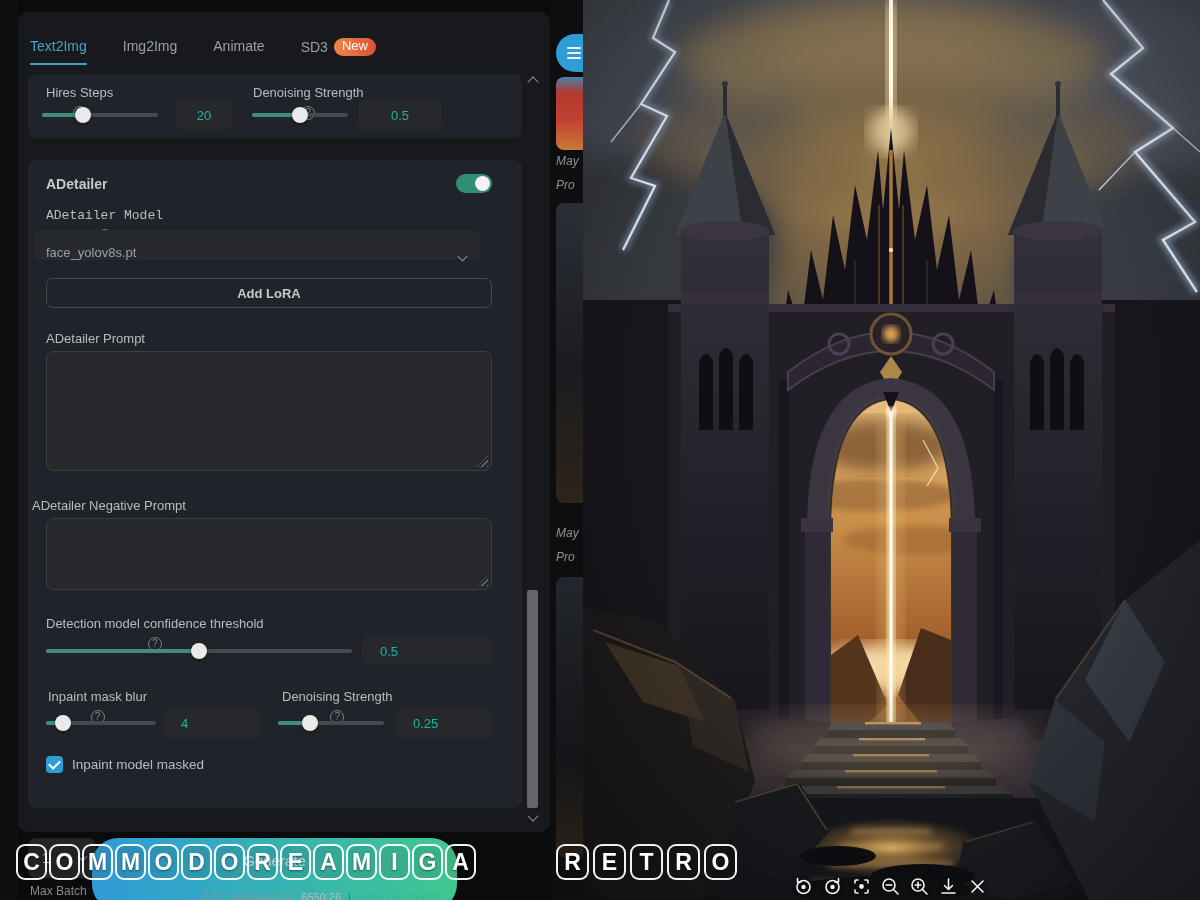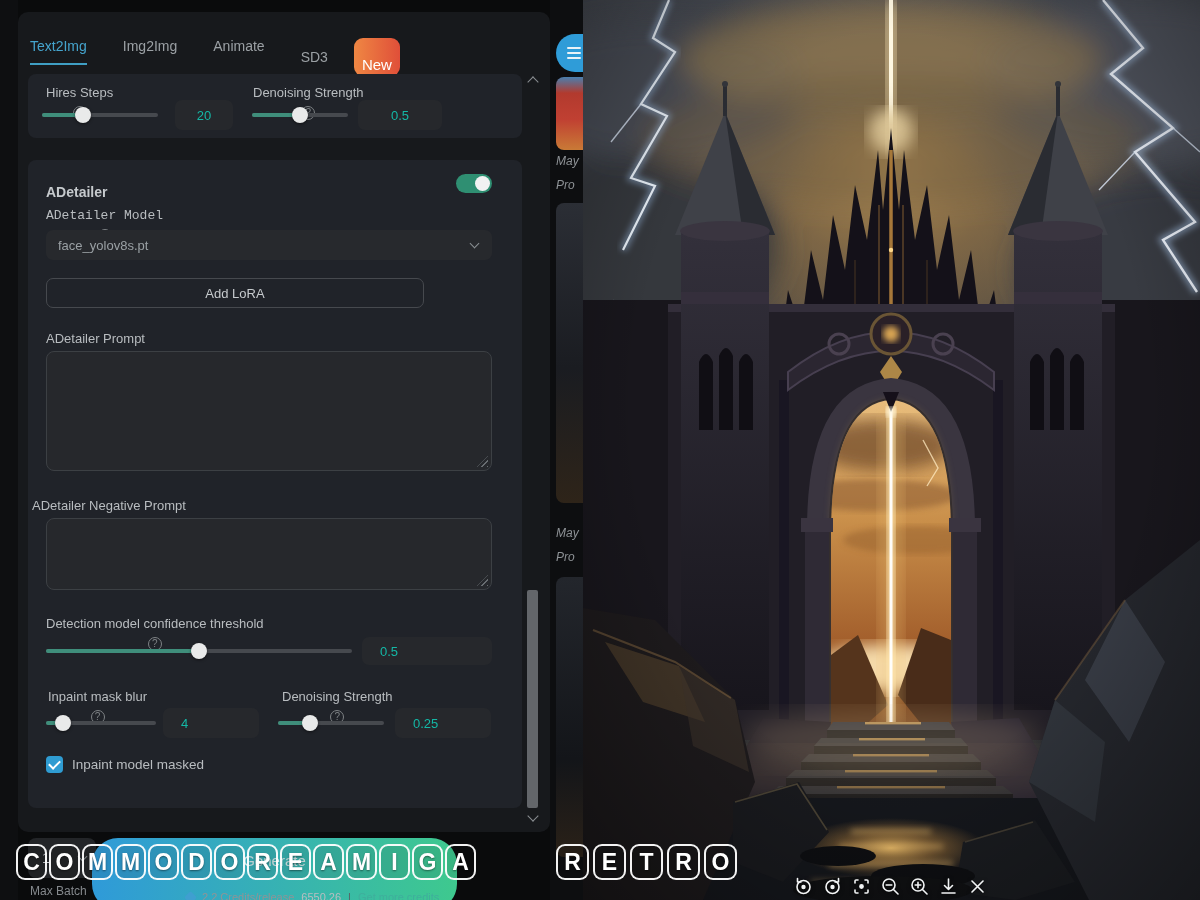--- a/index.html
+++ b/index.html
@@ -14,23 +14,22 @@
   
   .left-rail { left:0; top:0; width:18px; height:900px; background:#0e0f11; }
 
   
   .panel { left:18px; top:12px; width:532px; height:820px; background:#17191c; border-radius:10px; }
   .tabs { position:absolute; left:12px; top:26px; display:flex; align-items:flex-start; gap:36px; }
   .tab { font-size:14px; color:#9ba0a4; padding-bottom:9px; cursor:pointer; white-space:nowrap; }
   .tab.active { color:#45a4cd; border-bottom:2px solid #3f9fc4; }
   .tab-sd3 { display:flex; gap:6px; align-items:center; }
   .badge-new {
-    font-size:15px; color:#fff; padding:18px 8px 3px; border-radius:9px;
+    font-size:13px; color:#fff; padding:0 8px 3px; border-radius:9px;
     background:linear-gradient(90deg,#ef8743,#e04f39);
-    margin-left:20px;
   }
 
   .card { position:absolute; left:10px; width:494px; background:#202329; border-radius:8px; }
   .card-hires { top:62px; height:64px; }
   .card-adetailer { top:148px; height:648px; }
 
   .lbl { position:absolute; font-size:13px; color:#b9bdc0; display:flex; align-items:center; gap:6px; white-space:nowrap;flex-direction:column; }
   .help {
     width:14px; height:14px; border:1px solid #7e8285; border-radius:50%;
     color:#7e8285; font-size:10px; display:inline-flex; align-items:center; justify-content:center; line-height:1;
@@ -158,38 +157,38 @@
         <span class="help">?</span>
       </div>
       <div class="slider" style="left:224px; top:39px; width:96px;">
         <div class="fill" style="width:50%;"></div>
           <div class="thumb" style="left:50%;"></div>
       </div>
       <div class="valbox center" style="left:330px; top:26px; width:84px; height:30px;">0.5</div>
     </div>
 
     <div class="card card-adetailer">
-      <div class="lbl" style="left:18px; top:24px; font-size:14px; color:#c6cacd; font-weight:700;gap:40px;">
+      <div class="lbl" style="left:18px; top:16px; font-size:14px; color:#c6cacd; font-weight:700;gap:40px;">
         <span>ADetailer</span>
         <span class="help" style="font-weight:400;">?</span>
       </div>
       <div class="toggle" style="left:428px; top:14px;">
         <div class="knob"></div>
       </div>
 
       <div class="lbl" style="left:18px; top:48px;font-family:Liberation Mono, monospace;">
         <span>ADetailer Model</span>
         <span class="help">?</span>
       </div>
-      <div class="select" style="left:18px; top:70px; width:446px; height:30px;">
+      <div class="select" style="left:6px; top:70px; width:446px; height:30px;align-items:flex-end;">
         <span>face_yolov8s.pt</span>
         <span class="caret"></span>
       </div>
 
-      <div class="btn-outline" style="left:18px; top:118px; width:378px; height:30px;">Add LoRA</div>
+      <div class="btn-outline" style="left:18px; top:118px; width:446px; height:30px;font-weight:bold;">Add LoRA</div>
 
       <div class="lbl" style="left:18px; top:171px;">ADetailer Prompt</div>
       <div class="ta" style="left:18px; top:191px; width:446px; height:120px;"></div>
 
       <div class="lbl" style="left:4px; top:338px;">ADetailer Negative Prompt</div>
       <div class="ta" style="left:18px; top:358px; width:446px; height:72px;"></div>
 
       <div class="lbl" style="left:18px; top:456px;">
         <span>Detection model confidence threshold</span>
         <span class="help">?</span>

